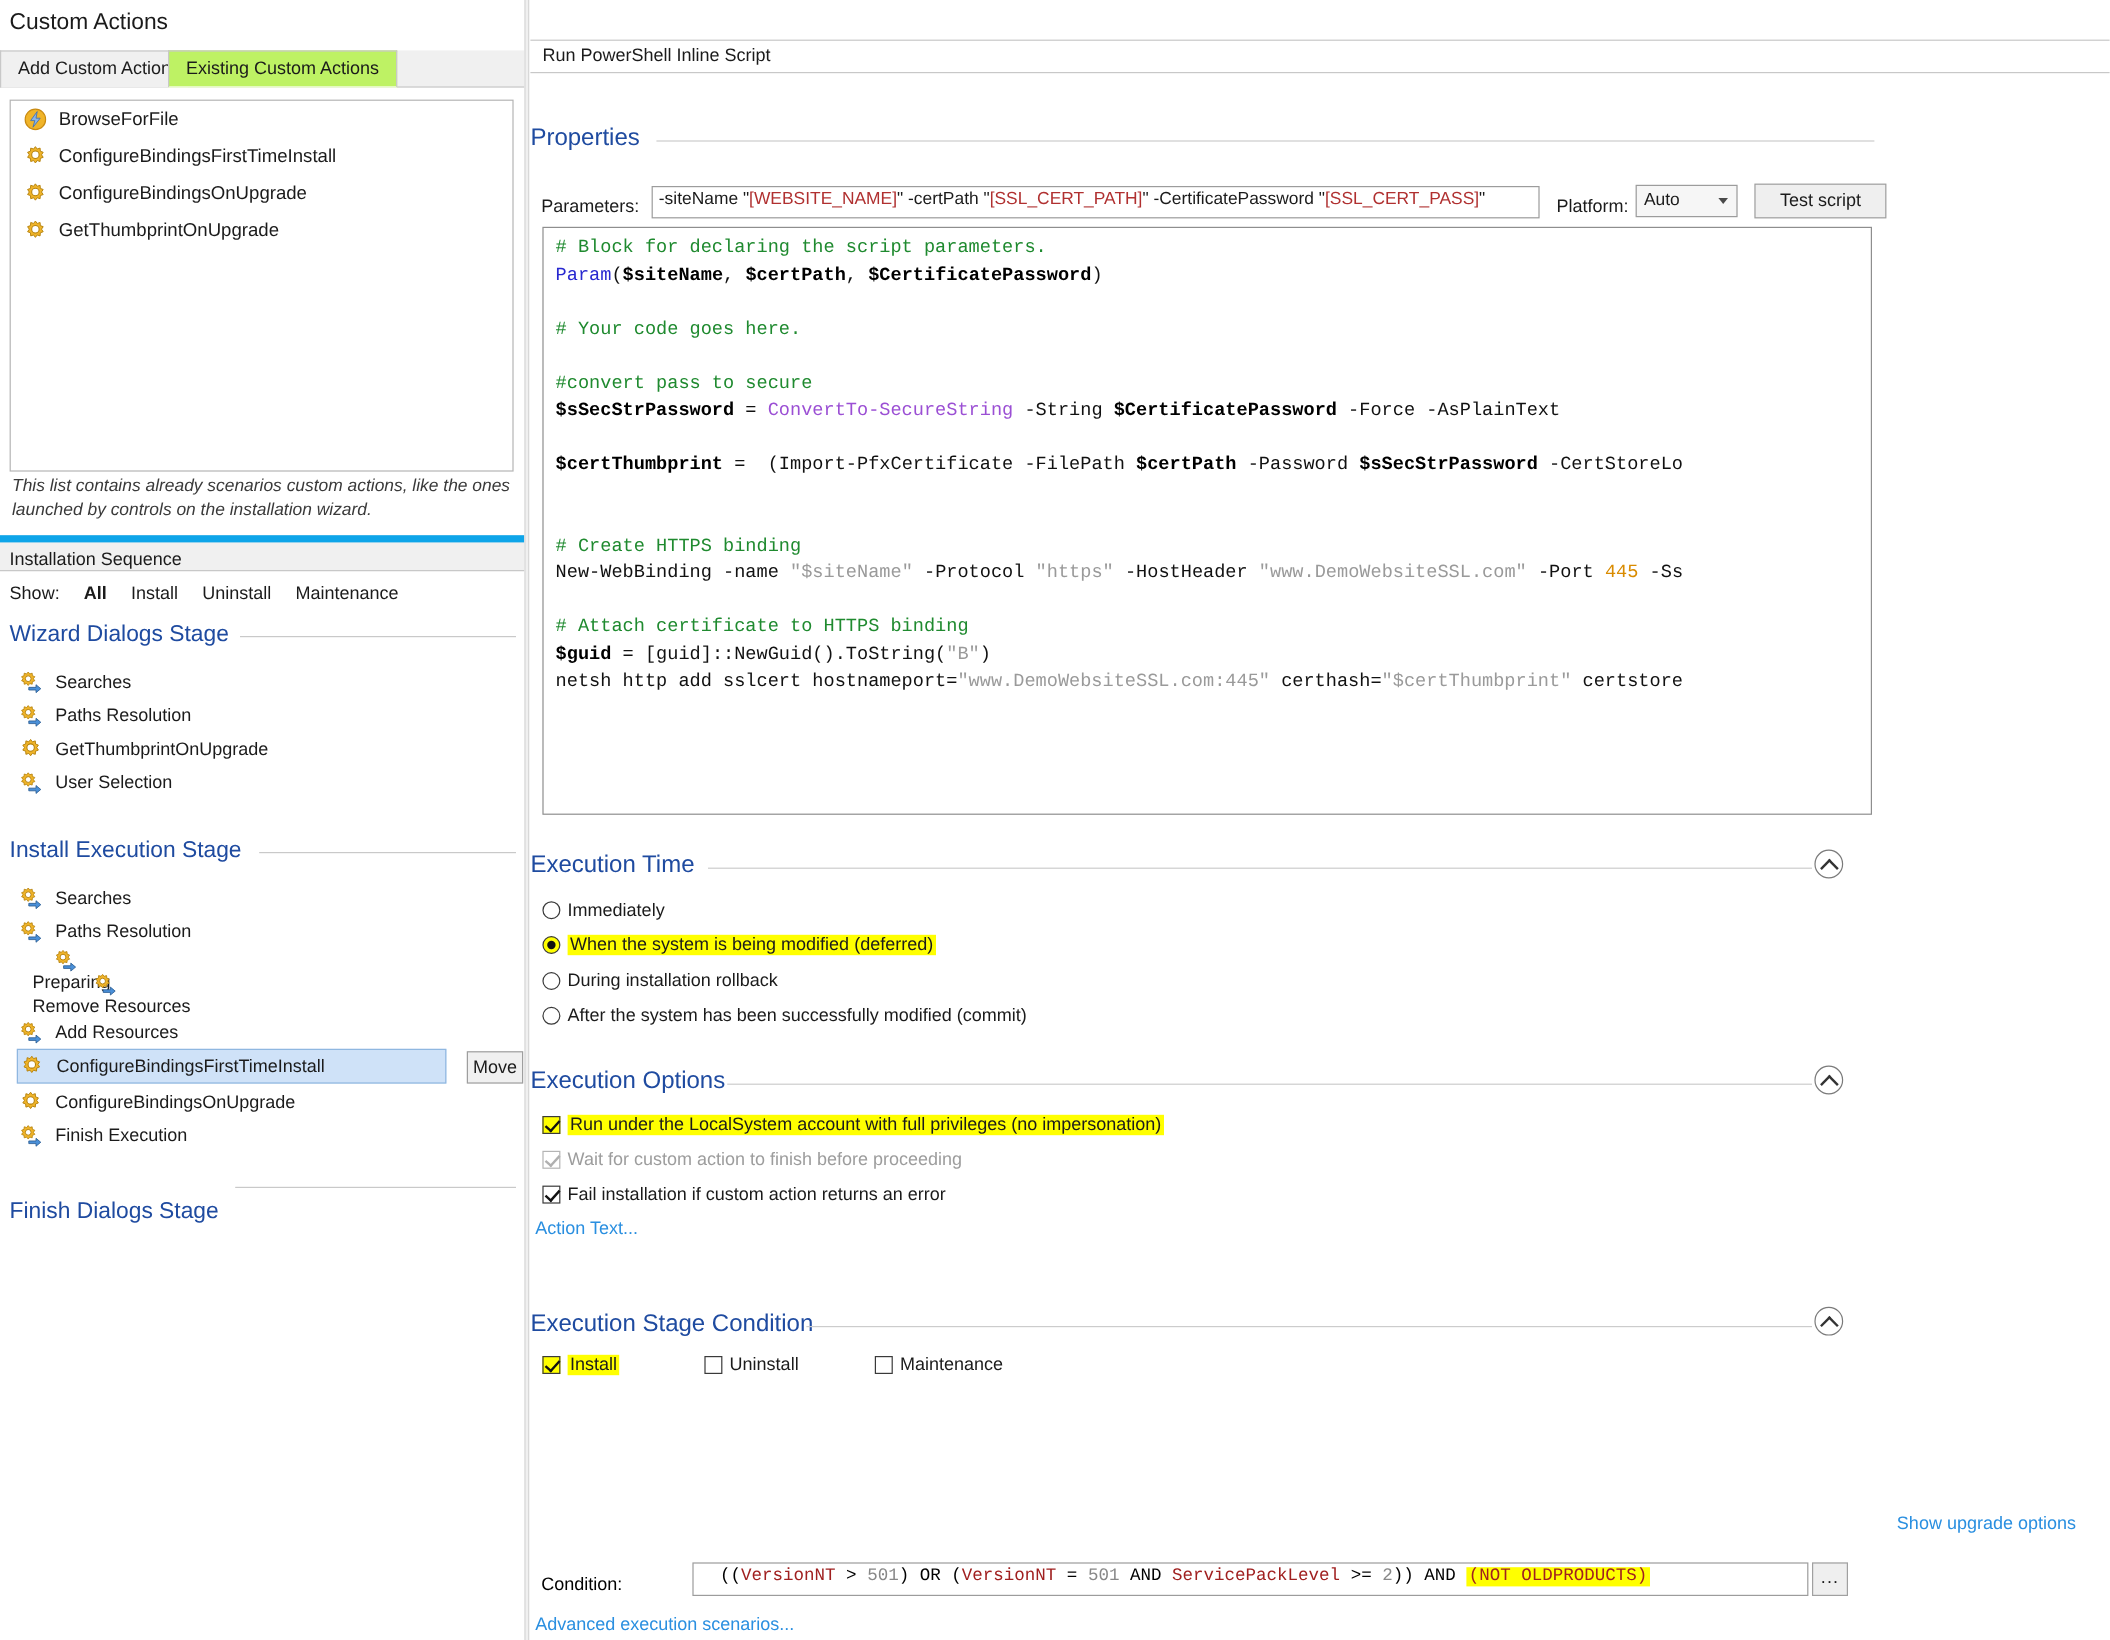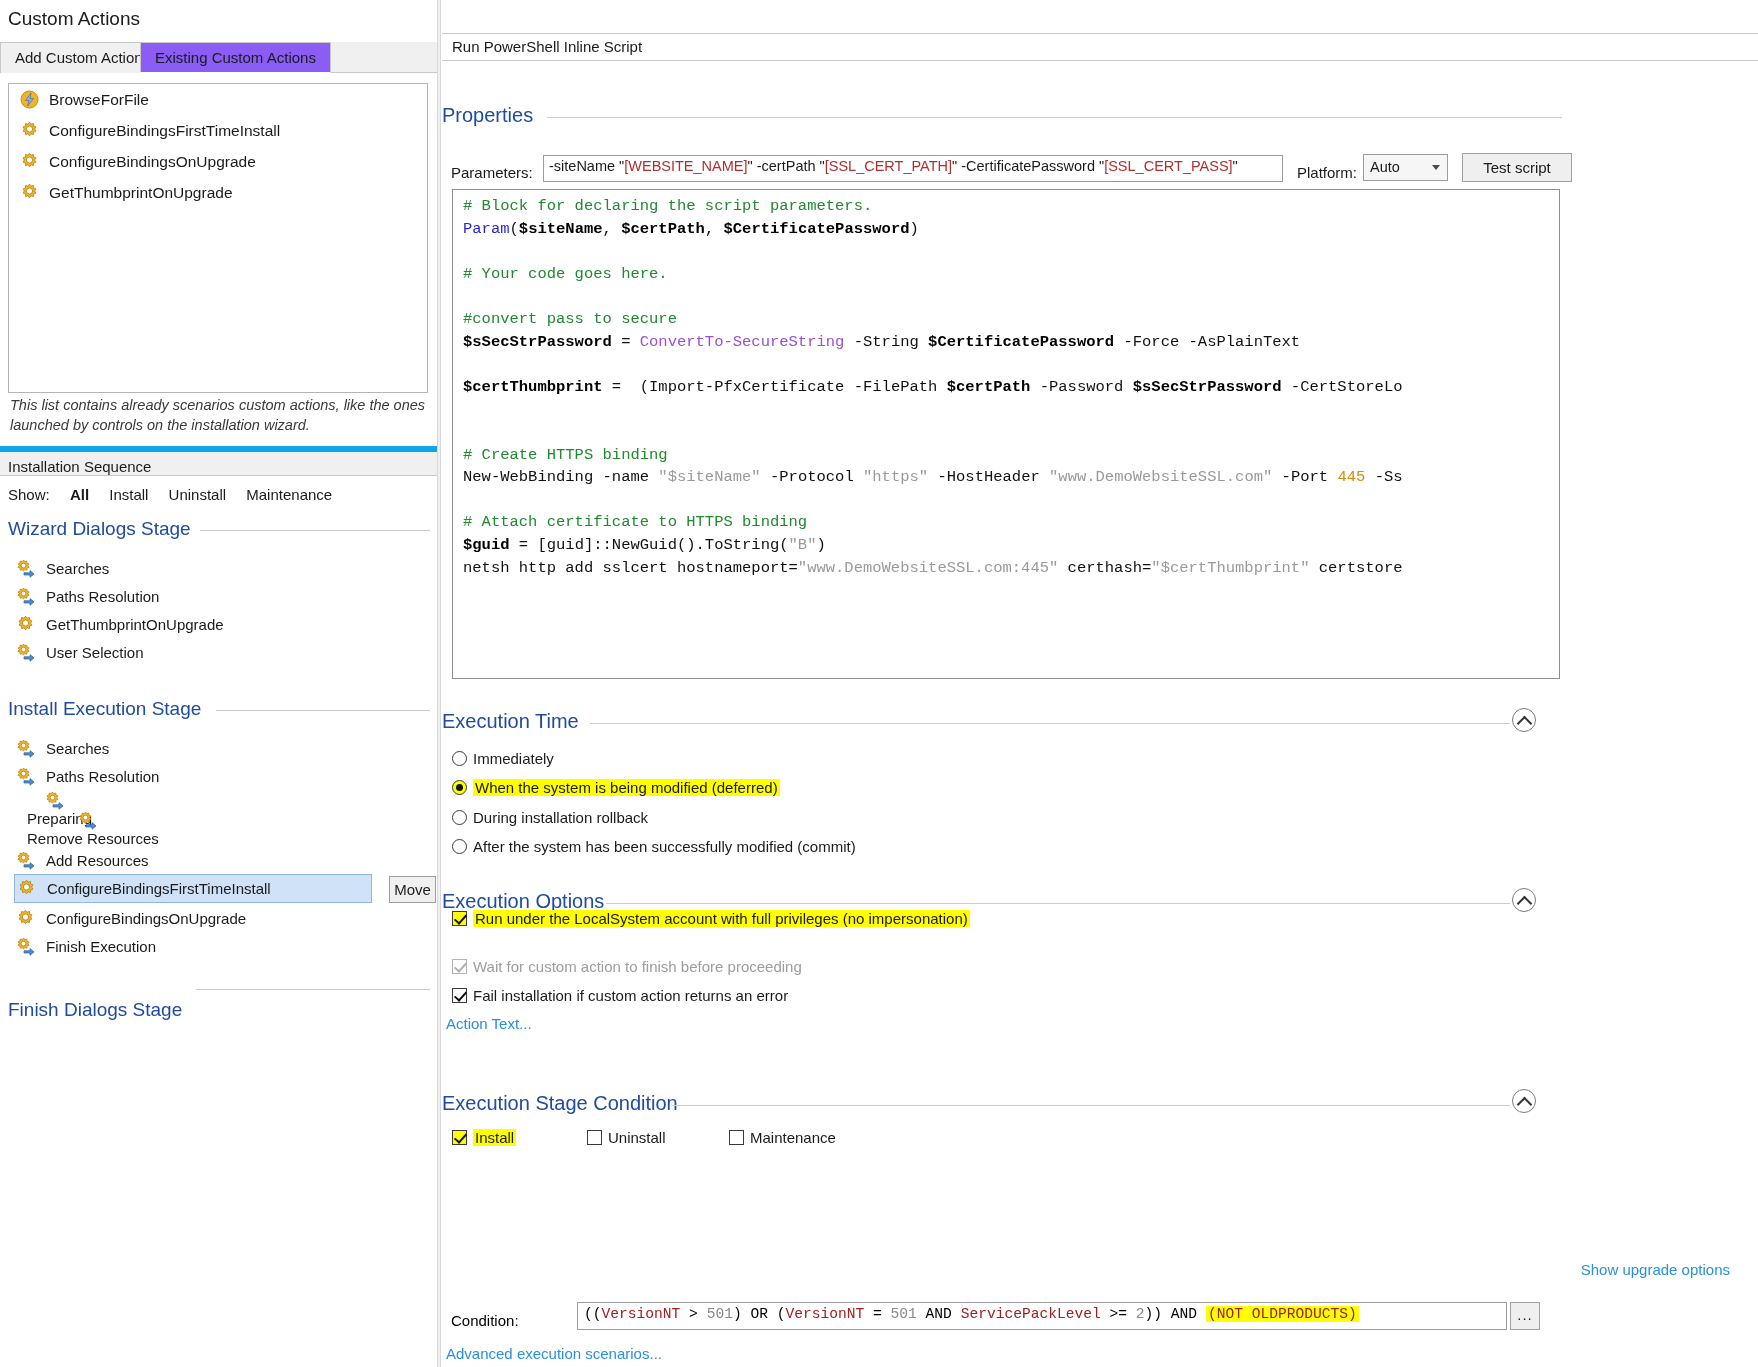--- a/index.html
+++ b/index.html
@@ -18,21 +18,21 @@
   #left-pane { position:absolute; left:0; top:0; width:437px; height:1367px; background:#fff; }
 
   #page-title { position:absolute; left:8px; top:8px; font-size:19px; color:#1b1b1b; }
 
   
   #tabstrip { position:absolute; left:0; top:42px; width:437px; height:31px;
               background:#f0f0f0; border-bottom:1px solid #c8c8c8; }
   .tab { position:absolute; top:0; height:31px; line-height:30px; padding:0 14px;
          font-size:15px; color:#1b1b1b; border:1px solid #c8c8c8; border-bottom:none;
          background:#f0f0f0; cursor:default; }
-  .tab.active { background:#8b5cf6; border-bottom:1px solid #ffffff; }
+  .tab.active { background:#bef264; border-bottom:1px solid #ffffff; }
 
   
   #actions-list { position:absolute; left:8px; top:83px; width:420px; height:310px;
                   border:1px solid #b4b4b4; background:#fff; overflow:hidden; }
   .act-row { display:flex; align-items:center; height:31px; padding-left:11px; }
   .act-label { margin-left:10px; font-size:15.5px; color:#1b1b1b; }
 
   .hint { position:absolute; left:10px; top:396px; width:418px;
           font-style:italic; font-size:14.5px; color:#3a3a3a; line-height:1.35; }
 
@@ -116,21 +116,21 @@
   .checkbox.dis { border-color:#b4b4b4; }
   .checkbox.dis.on::after { border-color:#b0b0b0; }
   .rl { margin-left:6px; color:#1b1b1b; }
   .rl.dis { color:#9d9d9d; }
   .hl { background:#ffff00; padding:0 2px; }
 
   .link { position:absolute; color:#2a8fe0; font-size:15px; }
 
   #cond-label { position:absolute; left:9px; top:1312px; font-size:15px; }
   #cond-input { position:absolute; left:135px; top:1302px; width:930px; height:28px;
-                border:1px solid #9c9c9c; background:#fff; padding:3px 5px 0 6px;
+                border:1px solid #9c9c9c; background:#fff; padding:3px 5px 0 22px;
                 font-family:"Liberation Mono","DejaVu Sans Mono",monospace;
                 font-size:14.6px; white-space:nowrap; overflow:hidden; }
   .cd-prop { color:#a02020; }
   .cd-num  { color:#888; }
   #cond-btn { position:absolute; left:1068px; top:1302px; width:30px; height:28px;
               background:#efefef; border:1px solid #a0a0a0; text-align:center;
               line-height:24px; font-size:15px; letter-spacing:1px; color:#1b1b1b; }
   #upgrade-link { position:absolute; right:28px; top:1261px; }
 
   
@@ -422,21 +422,21 @@
   </div>
   <div class="radio-row" style="left:10px; top:838px;">
     <span class="radio"></span>
     <span class="rl">After the system has been successfully modified (commit)</span>
   </div>
 
   <div class="sect-title" style="left:-14px; top:890px; padding-left:14px;">Execution Options</div>
   <div class="sect-rule" style="left:164px; top:903px; width:904px;"></div>
   <div class="collapse-btn" style="left:1070px; top:888px;"></div>
 
-  <div class="check-row" style="left:10px; top:910px;">
+  <div class="check-row" style="left:10px; top:929px;">
     <span class="checkbox on hl"></span>
     <span class="rl hl">Run under the LocalSystem account with full privileges (no impersonation)</span>
   </div>
   <div class="check-row" style="left:10px; top:958px;">
     <span class="checkbox dis on"></span>
     <span class="rl dis">Wait for custom action to finish before proceeding</span>
   </div>
   <div class="check-row" style="left:10px; top:987px;">
     <span class="checkbox on"></span>
     <span class="rl">Fail installation if custom action returns an error</span>

